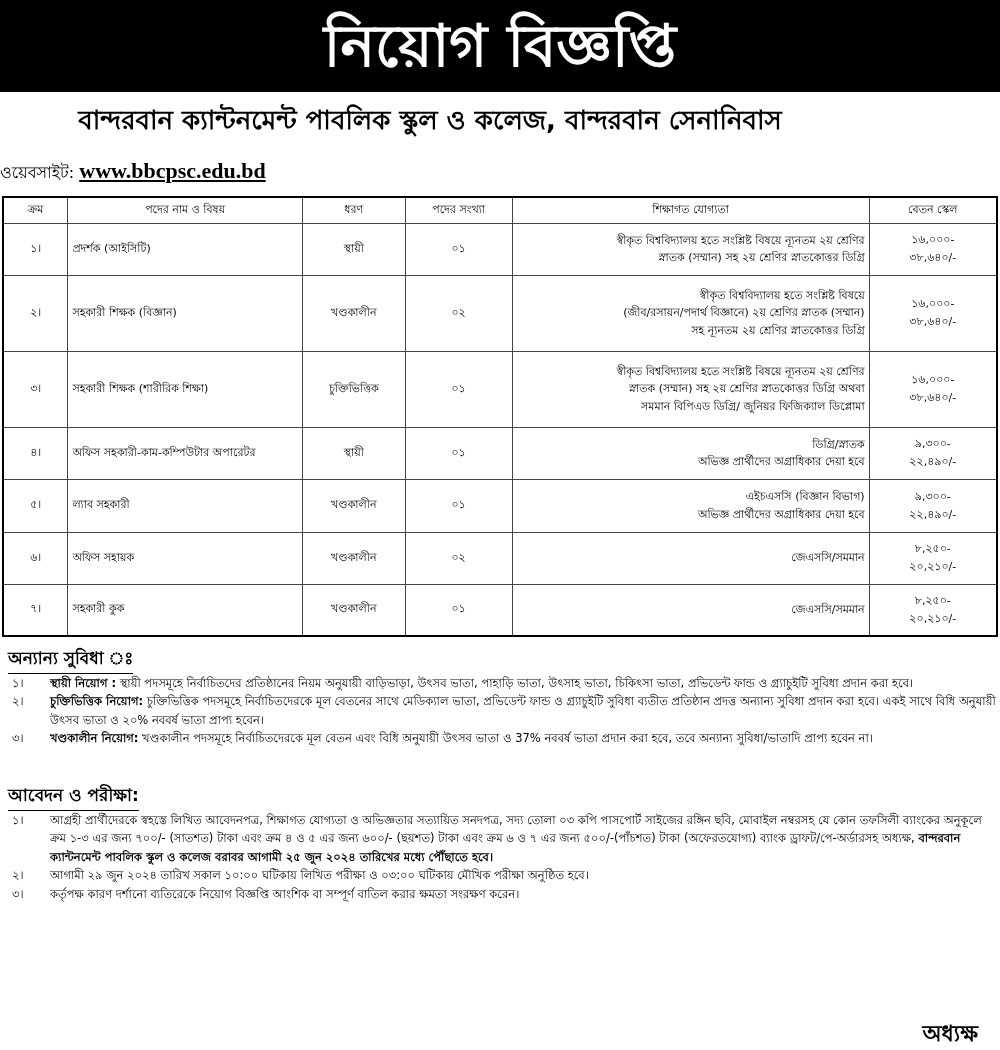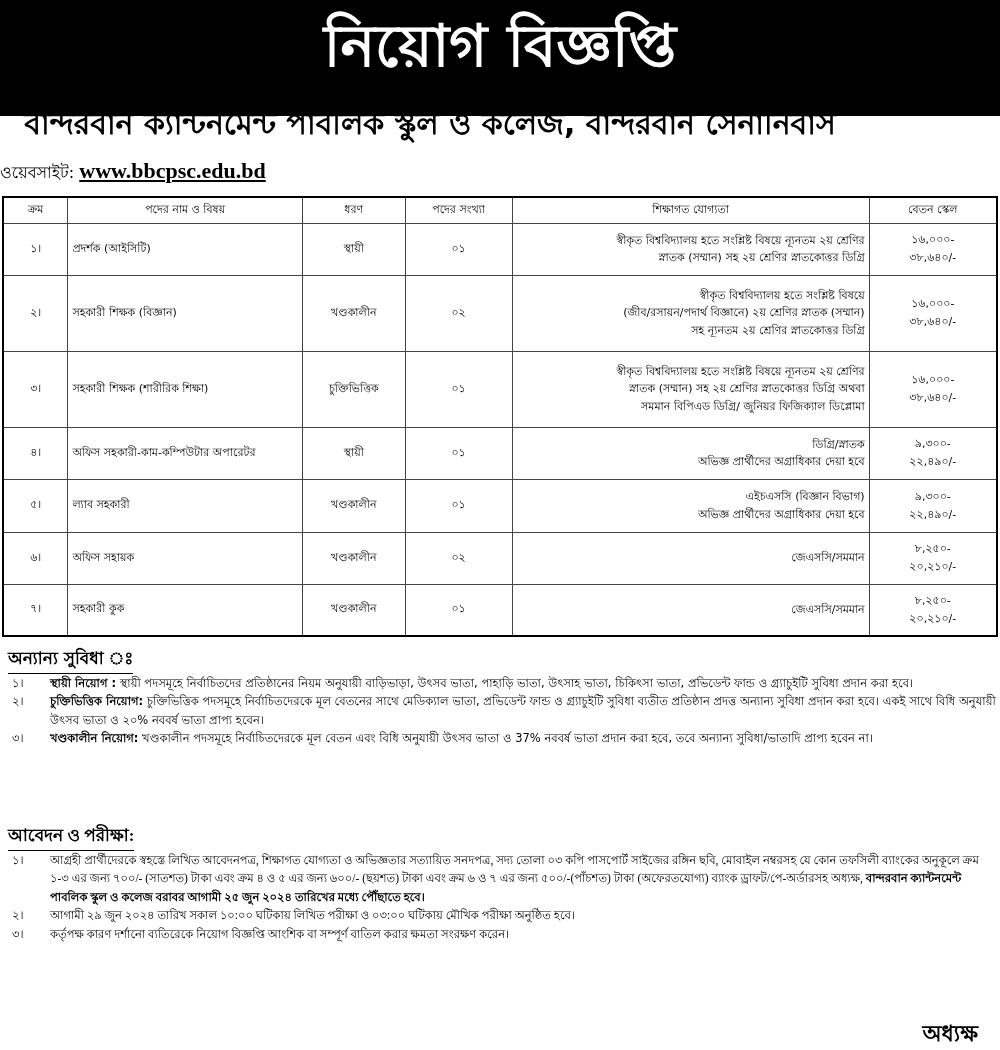--- a/index.html
+++ b/index.html
@@ -1,18 +1,18 @@
 <!DOCTYPE html>
 <html><head>
 <meta charset="utf-8">
 <style>
   * { box-sizing: border-box; margin: 0; padding: 0; }
   body { width: 1000px; height: 1050px; background: #fff; font-family: "DejaVu Sans", sans-serif; color: #000; position: relative; overflow: hidden; }
-  .banner { position: absolute; left: 0; top: 0; width: 1000px; height: 116px; background: #000; color: #fff; text-align: center; font-size: 58px; font-weight: bold; line-height: 92px; }
-  .inst { position: absolute; left: 0; top: 100px; width: 860px; text-align: center; font-size: 30px; font-weight: bold; }
+  .banner { position: absolute; left: 0; top: 0; width: 1000px; height: 92px; background: #000; color: #fff; text-align: center; font-size: 58px; font-weight: bold; line-height: 92px; }
+  .inst { position: absolute; left: 0; top: 100px; width: 860px; text-align: center; font-size: 26px; font-weight: bold; }
   .web { position: absolute; left: 0; top: 158px; width: 1000px; text-align: left; font-size: 16px; }
   .web .url { font-family: "Liberation Serif", serif; font-size: 22px; font-weight: bold; text-decoration: underline; }
   table.jobs { position: absolute; left: 2px; top: 196px; width: 996px; border-collapse: collapse; font-size: 11px; padding-left: 10px; }
   table.jobs th, table.jobs td { border: 1px solid #444; padding: 2px 4px; vertical-align: middle; }
   table.jobs th { font-weight: normal; height: 26px; }
   table.jobs { border: 2px solid #000; }
   td.c { text-align: center; }
   td.sal { text-align: center; line-height: 1.6; }
   td.qual { text-align: right; line-height: 1.55; }
   .r1 td { height: 52px; } .r2 td { height: 76px; } .r3 td { height: 76px; } .r4 td { height: 52px; } .r5 td { height: 53px; } .r6 td { height: 52px; } .r7 td { height: 52px; }
@@ -164,21 +164,21 @@
   <div class="item">
     <span class="num">২।</span>
     <span class="txt"><b>চুক্তিভিত্তিক নিয়োগ:</b><span> চুক্তিভিত্তিক পদসমূহে নির্বাচিতদেরকে মূল বেতনের সাথে মেডিক্যাল ভাতা, প্রভিডেন্ট ফান্ড ও গ্র্যাচুইটি সুবিধা ব্যতীত প্রতিষ্ঠান প্রদত্ত অন্যান্য সুবিধা প্রদান করা হবে। একই সাথে বিধি অনুযায়ী উৎসব ভাতা ও ২০% নববর্ষ ভাতা প্রাপ্য হবেন।</span></span>
   </div>
   <div class="item">
     <span class="num">৩।</span>
     <span class="txt"><b>খণ্ডকালীন নিয়োগ:</b><span> খণ্ডকালীন পদসমূহে নির্বাচিতদেরকে মূল বেতন এবং বিধি অনুযায়ী উৎসব ভাতা ও 37% নববর্ষ ভাতা প্রদান করা হবে, তবে অন্যান্য সুবিধা/ভাতাদি প্রাপ্য হবেন না।</span></span>
   </div>
 </div>
 
-<div class="sec" style="top:822px;font-family:Liberation Serif, serif;">
+<div class="sec" style="top:782px;">
   <div class="sec-title">আবেদন ও পরীক্ষা:</div>
   <div class="item">
     <span class="num">১।</span>
     <span class="txt"><span>আগ্রহী প্রার্থীদেরকে স্বহস্তে লিখিত আবেদনপত্র, শিক্ষাগত যোগ্যতা ও অভিজ্ঞতার সত্যায়িত সনদপত্র, সদ্য তোলা ০৩ কপি পাসপোর্ট সাইজের রঙ্গিন ছবি, মোবাইল নম্বরসহ যে কোন তফসিলী ব্যাংকের অনুকূলে ক্রম ১-৩ এর জন্য ৭০০/- (সাতশত) টাকা এবং ক্রম ৪ ও ৫ এর জন্য ৬০০/- (ছয়শত) টাকা এবং ক্রম ৬ ও ৭ এর জন্য ৫০০/-(পাঁচশত) টাকা (অফেরতযোগ্য) ব্যাংক ড্রাফট/পে-অর্ডারসহ অধ্যক্ষ, </span><b>বান্দরবান ক্যান্টনমেন্ট পাবলিক স্কুল ও কলেজ বরাবর আগামী ২৫ জুন ২০২৪ তারিখের মধ্যে পৌঁছাতে হবে।</b></span>
   </div>
   <div class="item">
     <span class="num">২।</span>
     <span class="txt">আগামী ২৯ জুন ২০২৪ তারিখ সকাল ১০:০০ ঘটিকায় লিখিত পরীক্ষা ও ০৩:০০ ঘটিকায় মৌখিক পরীক্ষা অনুষ্ঠিত হবে।</span>
   </div>
   <div class="item">

